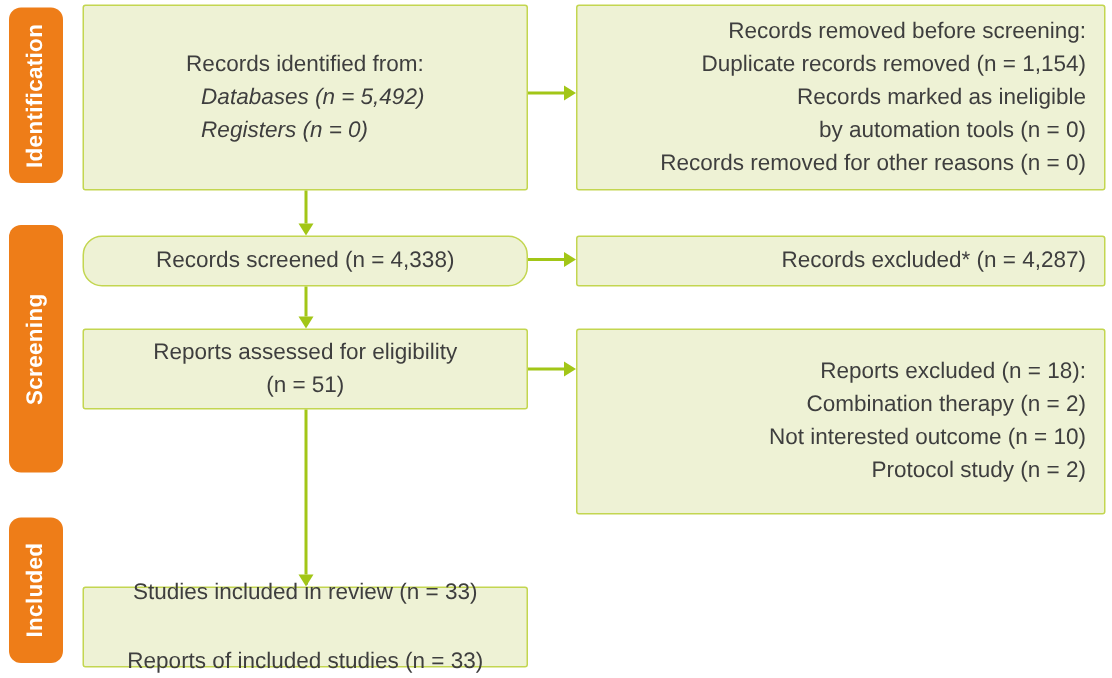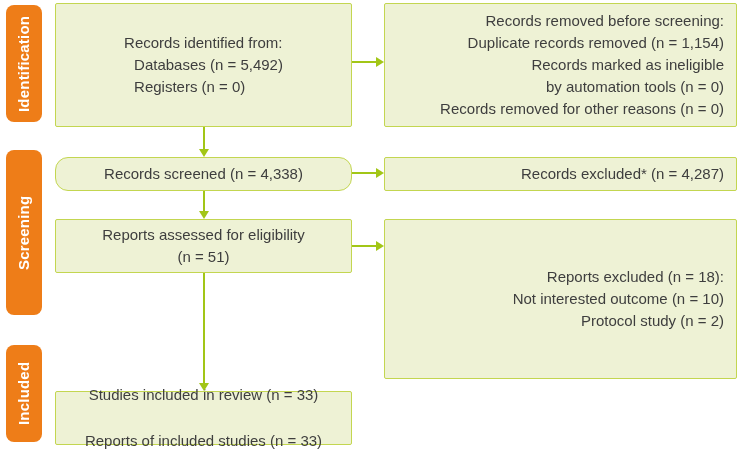--- a/index.html
+++ b/index.html
@@ -47,21 +47,21 @@
     flex-direction:column;
     justify-content:center;
   }
   .box.left-col{left:55px;width:297px;}
   .box.right-col{left:384px;width:353px;}
   .box.align-left{padding:6px 12px;align-items:flex-end;}
   .box.align-center{align-items:center;text-align:center;padding:4px 10px;}
   .line{white-space:nowrap;}
   .line.sub{padding-left:11px;}
   .centered-block{display:inline-block;text-align:left;}
-  .centered-block .line.sub{padding-left:10px;}
+  .centered-block .line.sub{padding-left:10px;font-style:italic;}
   
   .arrow-v{
     position:absolute;width:2px;background:var(--arrow);
   }
   .arrow-v::after{
     content:'';position:absolute;left:-4px;bottom:-8px;
     border-left:5px solid transparent;border-right:5px solid transparent;
     border-top:8px solid var(--arrow);
   }
   .arrow-h{
@@ -104,22 +104,23 @@
 
   <div class="box right-col align-left" style="top:157px;height:34px;justify-content:center;">
     <div class="line">Records excluded* (n = 4,287)</div>
   </div>
 
   <div class="box left-col align-center" style="top:219px;height:54px;">
     <div class="line">Reports assessed for eligibility</div>
     <div class="line">(n = 51)</div>
   </div>
 
-  <div class="box right-col align-left" style="top:219px;height:160px;">
+  <div class="box right-col align-left" style="top:219px;height:124px;">
     <div class="line">Reports excluded (n = 18):</div>
+    <div class="line sub">Combination therapy (n = 2)</div>
     <div class="line sub">Not interested outcome (n = 10)</div>
     <div class="line sub">Protocol study (n = 2)</div>
   </div>
 
   <div class="box left-col align-center" style="top:391px;height:54px;gap:24px;">
     <div class="line">Studies included in review (n = 33)</div>
     <div class="line">Reports of included studies (n = 33)</div>
   </div>
 
   <div class="arrow-v" style="left:203px;top:127px;height:22px;"></div>

